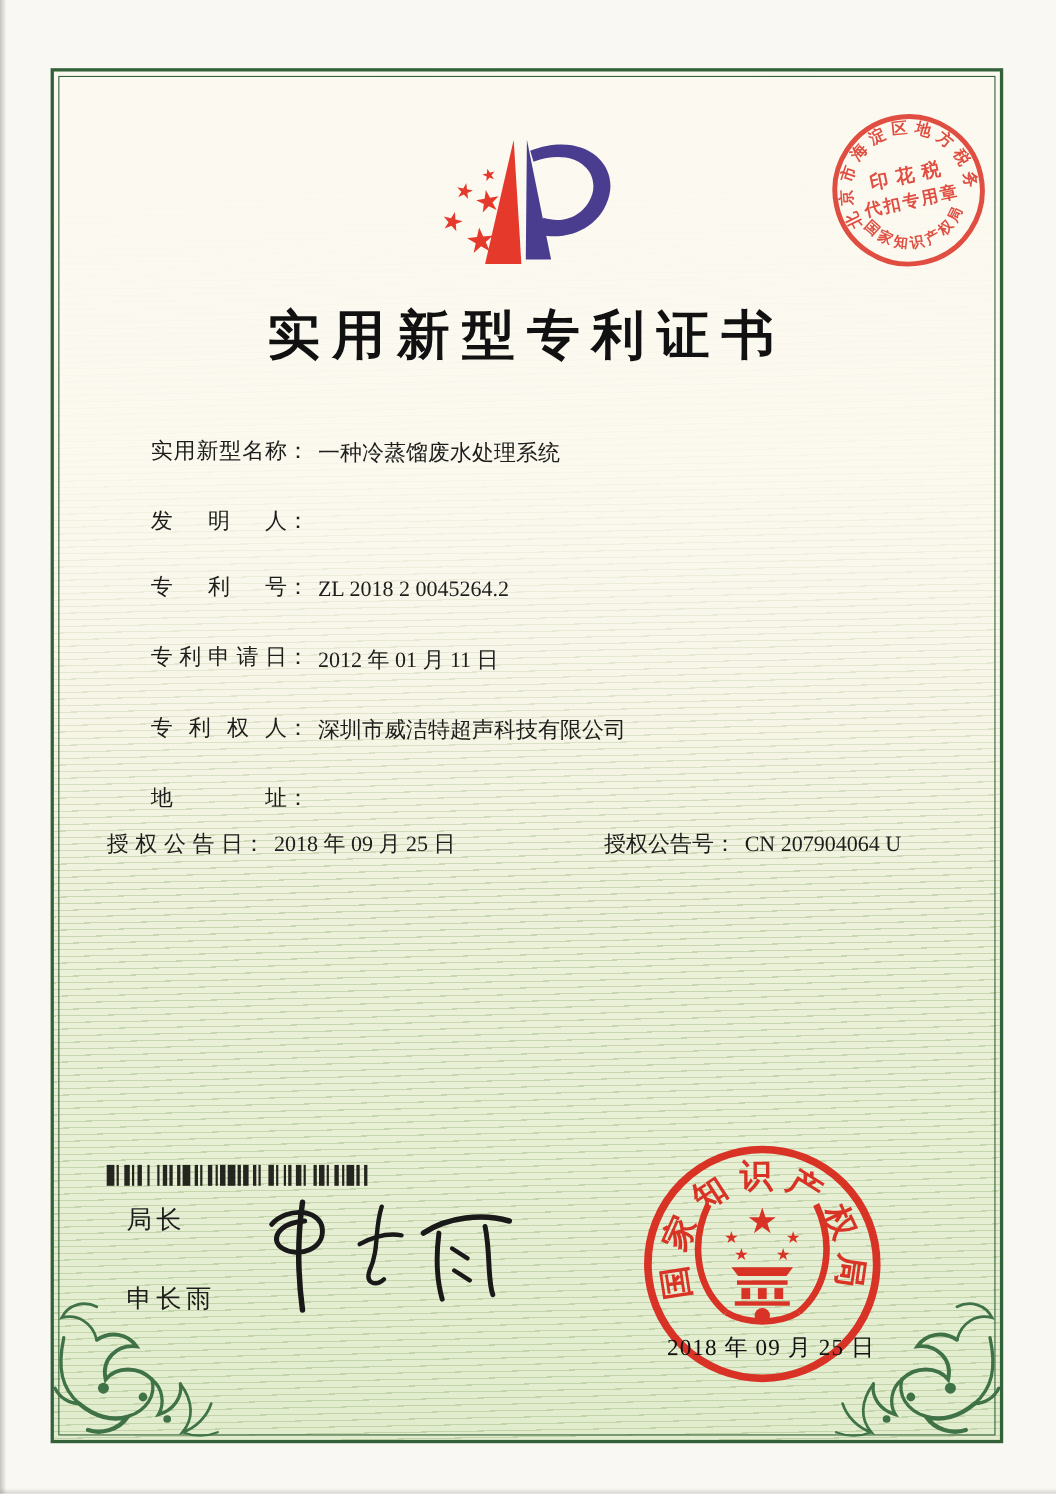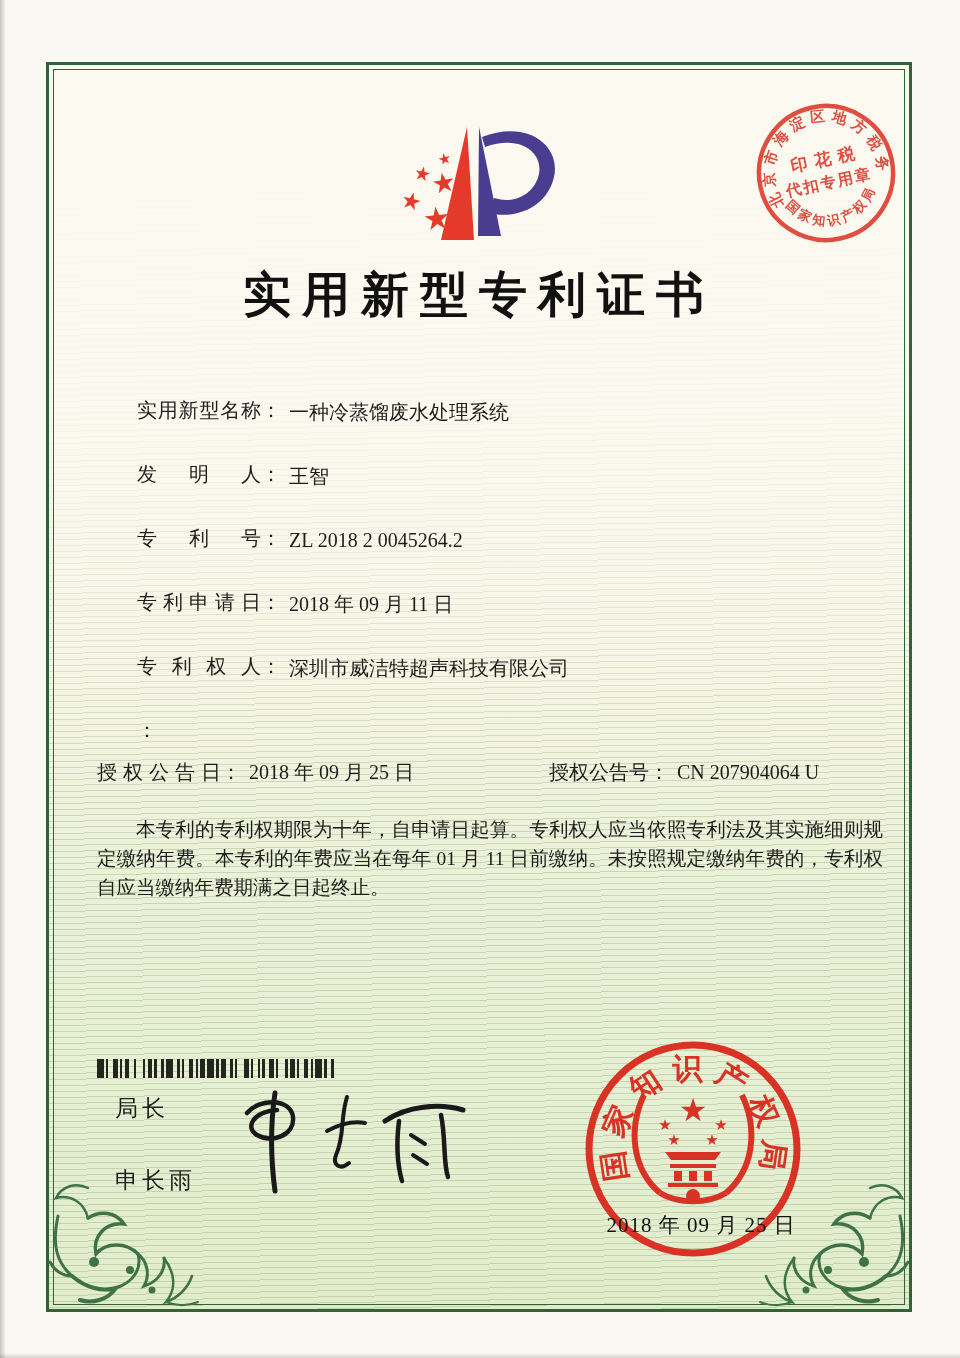--- a/index.html
+++ b/index.html
@@ -23,21 +23,21 @@
       linear-gradient(180deg, rgba(252,249,240,1) 0%, rgba(252,249,240,.9) 28%, rgba(252,249,240,0) 60%),
       repeating-linear-gradient(179deg, rgba(143,172,108,.38) 0px, rgba(143,172,108,.38) 1px, rgba(0,0,0,0) 1px, rgba(0,0,0,0) 6px),
       linear-gradient(180deg,#fbf7ec 0%,#f4f3e2 45%,#e9f0d7 72%,#e1eccd 100%);
   }
   .cert-inner{position:absolute;inset:4px;border:1px solid #33613a;}
 
   .cert-no{position:absolute;left:30px;top:58px;font-size:21px;letter-spacing:3px;}
 
   .logo{position:absolute;left:336px;top:54px;width:176px;height:146px;}
 
-  .title{position:absolute;left:0;top:198px;width:100%;text-align:center;
+  .title{position:absolute;left:0;top:208px;width:100%;text-align:center;
     font-size:48px;font-weight:bold;letter-spacing:11px;color:#111;}
 
   .fields{position:absolute;left:48px;top:332px;width:786px;font-size:20px;}
   .f-row{display:flex;line-height:26px;margin-bottom:34px;margin-left:40px;}
   .f-row.addr{margin-bottom:16px;}
   .f-label{display:inline-block;width:124px;text-align:justify;text-align-last:justify;flex:0 0 auto;}
   .f-colon{flex:0 0 auto;margin-right:8px;}
   .f-value{flex:1;line-height:30px;}
   .grant-row{display:flex;line-height:26px;}
   .grant-left{display:flex;width:452px;flex:0 0 auto;}
@@ -109,56 +109,55 @@
 
   <div class="fields">
     <div class="f-row">
       <span class="f-label">实用新型名称</span>
         <span class="f-colon">：</span>
       <span class="f-value">一种冷蒸馏废水处理系统</span>
     </div>
     <div class="f-row">
       <span class="f-label">发明人</span>
         <span class="f-colon">：</span>
-      <span class="f-value">王智</span>
     </div>
     <div class="f-row">
       <span class="f-label">专利号</span>
         <span class="f-colon">：</span>
       <span class="f-value">ZL 2018 2 0045264.2</span>
     </div>
     <div class="f-row">
       <span class="f-label">专利申请日</span>
         <span class="f-colon">：</span>
-      <span class="f-value">2018 年 09 月 11 日</span>
+      <span class="f-value">2012 年 01 月 11 日</span>
     </div>
     <div class="f-row">
       <span class="f-label">专利权人</span>
         <span class="f-colon">：</span>
       <span class="f-value">深圳市威洁特超声科技有限公司</span>
     </div>
     <div class="f-row addr">
+      <span class="f-label">地址</span>
         <span class="f-colon">：</span>
     </div>
     <div class="grant-row">
       <span class="grant-left">
         <span class="f-label">授权公告日</span>
           <span class="f-colon">：</span>
         <span>2018 年 09 月 25 日</span>
       </span>
       <span class="grant-right">
         <span>授权公告号</span>
           <span class="f-colon">：</span>
         <span>CN 207904064 U</span>
       </span>
     </div>
   </div>
 
   <div class="paras">
-    <p>本专利的专利权期限为十年，自申请日起算。专利权人应当依照专利法及其实施细则规定缴纳年费。本专利的年费应当在每年 01 月 11 日前缴纳。未按照规定缴纳年费的，专利权自应当缴纳年费期满之日起终止。</p>
   </div>
 
   <div class="barcode"><span style="display: inline-block; height: 100%; width: 6.9px; background: rgb(37, 37, 31);"></span><span style="display: inline-block; height: 100%; width: 2.3px; background: transparent;"></span><span style="display: inline-block; height: 100%; width: 2.3px; background: rgb(37, 37, 31);"></span><span style="display: inline-block; height: 100%; width: 4.6px; background: transparent;"></span><span style="display: inline-block; height: 100%; width: 4.6px; background: rgb(37, 37, 31);"></span><span style="display: inline-block; height: 100%; width: 2.3px; background: transparent;"></span><span style="display: inline-block; height: 100%; width: 2.3px; background: rgb(37, 37, 31);"></span><span style="display: inline-block; height: 100%; width: 2.3px; background: transparent;"></span><span style="display: inline-block; height: 100%; width: 4.6px; background: rgb(37, 37, 31);"></span><span style="display: inline-block; height: 100%; width: 4.6px; background: transparent;"></span><span style="display: inline-block; height: 100%; width: 2.3px; background: rgb(37, 37, 31);"></span><span style="display: inline-block; height: 100%; width: 6.9px; background: transparent;"></span><span style="display: inline-block; height: 100%; width: 2.3px; background: rgb(37, 37, 31);"></span><span style="display: inline-block; height: 100%; width: 2.3px; background: transparent;"></span><span style="display: inline-block; height: 100%; width: 4.6px; background: rgb(37, 37, 31);"></span><span style="display: inline-block; height: 100%; width: 2.3px; background: transparent;"></span><span style="display: inline-block; height: 100%; width: 2.3px; background: rgb(37, 37, 31);"></span><span style="display: inline-block; height: 100%; width: 4.6px; background: transparent;"></span><span style="display: inline-block; height: 100%; width: 2.3px; background: rgb(37, 37, 31);"></span><span style="display: inline-block; height: 100%; width: 2.3px; background: transparent;"></span><span style="display: inline-block; height: 100%; width: 6.9px; background: rgb(37, 37, 31);"></span><span style="display: inline-block; height: 100%; width: 4.6px; background: transparent;"></span><span style="display: inline-block; height: 100%; width: 2.3px; background: rgb(37, 37, 31);"></span><span style="display: inline-block; height: 100%; width: 2.3px; background: transparent;"></span><span style="display: inline-block; height: 100%; width: 2.3px; background: rgb(37, 37, 31);"></span><span style="display: inline-block; height: 100%; width: 4.6px; background: transparent;"></span><span style="display: inline-block; height: 100%; width: 4.6px; background: rgb(37, 37, 31);"></span><span style="display: inline-block; height: 100%; width: 2.3px; background: transparent;"></span><span style="display: inline-block; height: 100%; width: 2.3px; background: rgb(37, 37, 31);"></span><span style="display: inline-block; height: 100%; width: 2.3px; background: transparent;"></span><span style="display: inline-block; height: 100%; width: 4.6px; background: rgb(37, 37, 31);"></span><span style="display: inline-block; height: 100%; width: 2.3px; background: transparent;"></span><span style="display: inline-block; height: 100%; width: 6.9px; background: rgb(37, 37, 31);"></span><span style="display: inline-block; height: 100%; width: 2.3px; background: transparent;"></span><span style="display: inline-block; height: 100%; width: 2.3px; background: rgb(37, 37, 31);"></span><span style="display: inline-block; height: 100%; width: 2.3px; background: transparent;"></span><span style="display: inline-block; height: 100%; width: 4.6px; background: rgb(37, 37, 31);"></span><span style="display: inline-block; height: 100%; width: 4.6px; background: transparent;"></span><span style="display: inline-block; height: 100%; width: 2.3px; background: rgb(37, 37, 31);"></span><span style="display: inline-block; height: 100%; width: 2.3px; background: transparent;"></span><span style="display: inline-block; height: 100%; width: 2.3px; background: rgb(37, 37, 31);"></span><span style="display: inline-block; height: 100%; width: 6.9px; background: transparent;"></span><span style="display: inline-block; height: 100%; width: 4.6px; background: rgb(37, 37, 31);"></span><span style="display: inline-block; height: 100%; width: 2.3px; background: transparent;"></span><span style="display: inline-block; height: 100%; width: 2.3px; background: rgb(37, 37, 31);"></span><span style="display: inline-block; height: 100%; width: 4.6px; background: transparent;"></span><span style="display: inline-block; height: 100%; width: 2.3px; background: rgb(37, 37, 31);"></span><span style="display: inline-block; height: 100%; width: 2.3px; background: transparent;"></span><span style="display: inline-block; height: 100%; width: 2.3px; background: rgb(37, 37, 31);"></span><span style="display: inline-block; height: 100%; width: 4.6px; background: transparent;"></span><span style="display: inline-block; height: 100%; width: 4.6px; background: rgb(37, 37, 31);"></span><span style="display: inline-block; height: 100%; width: 2.3px; background: transparent;"></span><span style="display: inline-block; height: 100%; width: 2.3px; background: rgb(37, 37, 31);"></span><span style="display: inline-block; height: 100%; width: 6.9px; background: transparent;"></span><span style="display: inline-block; height: 100%; width: 2.3px; background: rgb(37, 37, 31);"></span><span style="display: inline-block; height: 100%; width: 2.3px; background: transparent;"></span><span style="display: inline-block; height: 100%; width: 4.6px; background: rgb(37, 37, 31);"></span><span style="display: inline-block; height: 100%; width: 2.3px; background: transparent;"></span><span style="display: inline-block; height: 100%; width: 2.3px; background: rgb(37, 37, 31);"></span><span style="display: inline-block; height: 100%; width: 4.6px; background: transparent;"></span><span style="display: inline-block; height: 100%; width: 4.6px; background: rgb(37, 37, 31);"></span><span style="display: inline-block; height: 100%; width: 2.3px; background: transparent;"></span><span style="display: inline-block; height: 100%; width: 2.3px; background: rgb(37, 37, 31);"></span><span style="display: inline-block; height: 100%; width: 2.3px; background: transparent;"></span><span style="display: inline-block; height: 100%; width: 6.9px; background: rgb(37, 37, 31);"></span><span style="display: inline-block; height: 100%; width: 2.3px; background: transparent;"></span><span style="display: inline-block; height: 100%; width: 2.3px; background: rgb(37, 37, 31);"></span><span style="display: inline-block; height: 100%; width: 4.6px; background: transparent;"></span><span style="display: inline-block; height: 100%; width: 2.3px; background: rgb(37, 37, 31);"></span><span style="display: inline-block; height: 100%; width: 4.6px; background: transparent;"></span></div>
 
   <div class="director-title">局长</div>
   <div class="director-name">申长雨</div>
 
   <svg class="signature" viewBox="0 0 262 126">
     <g fill="none" stroke="#191919" stroke-linecap="round" stroke-linejoin="round">
       <path stroke-width="5" d="M48,16 C43,50 44,84 48,114"></path>

